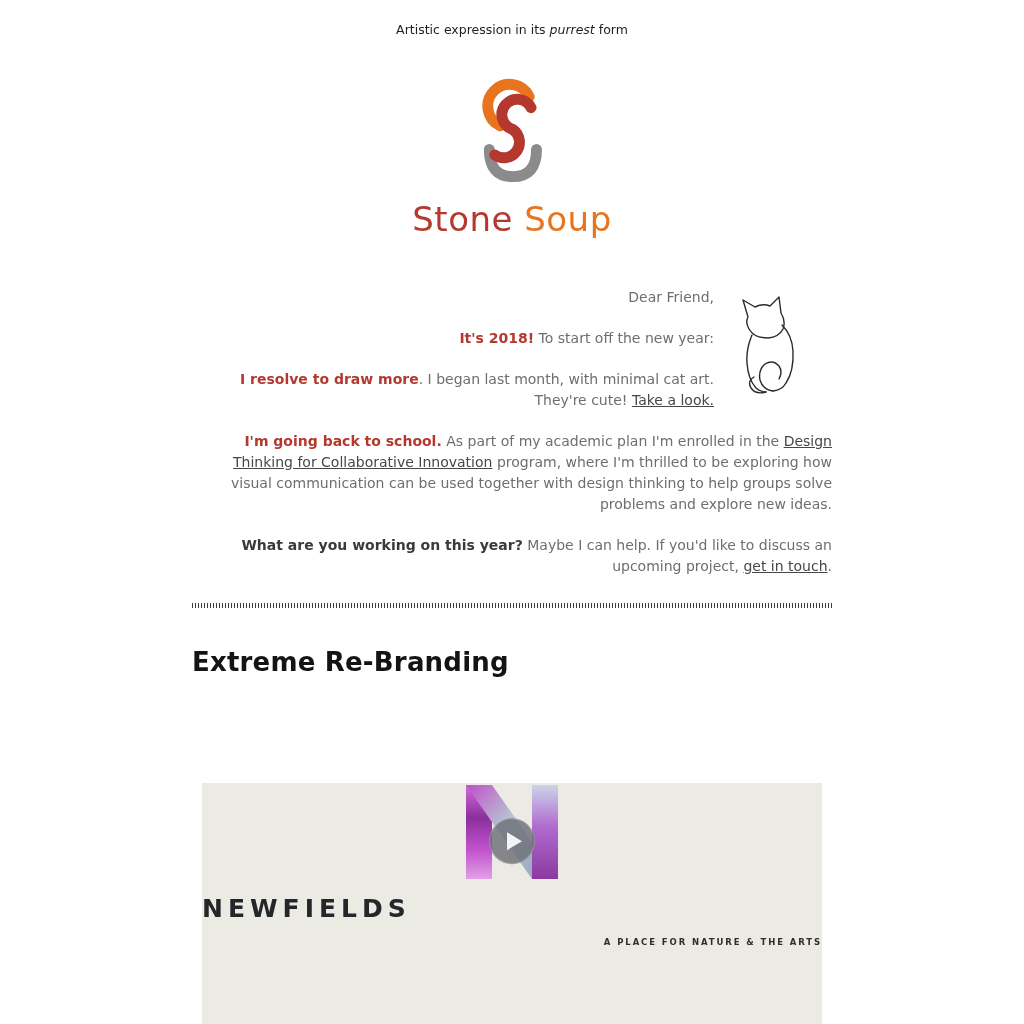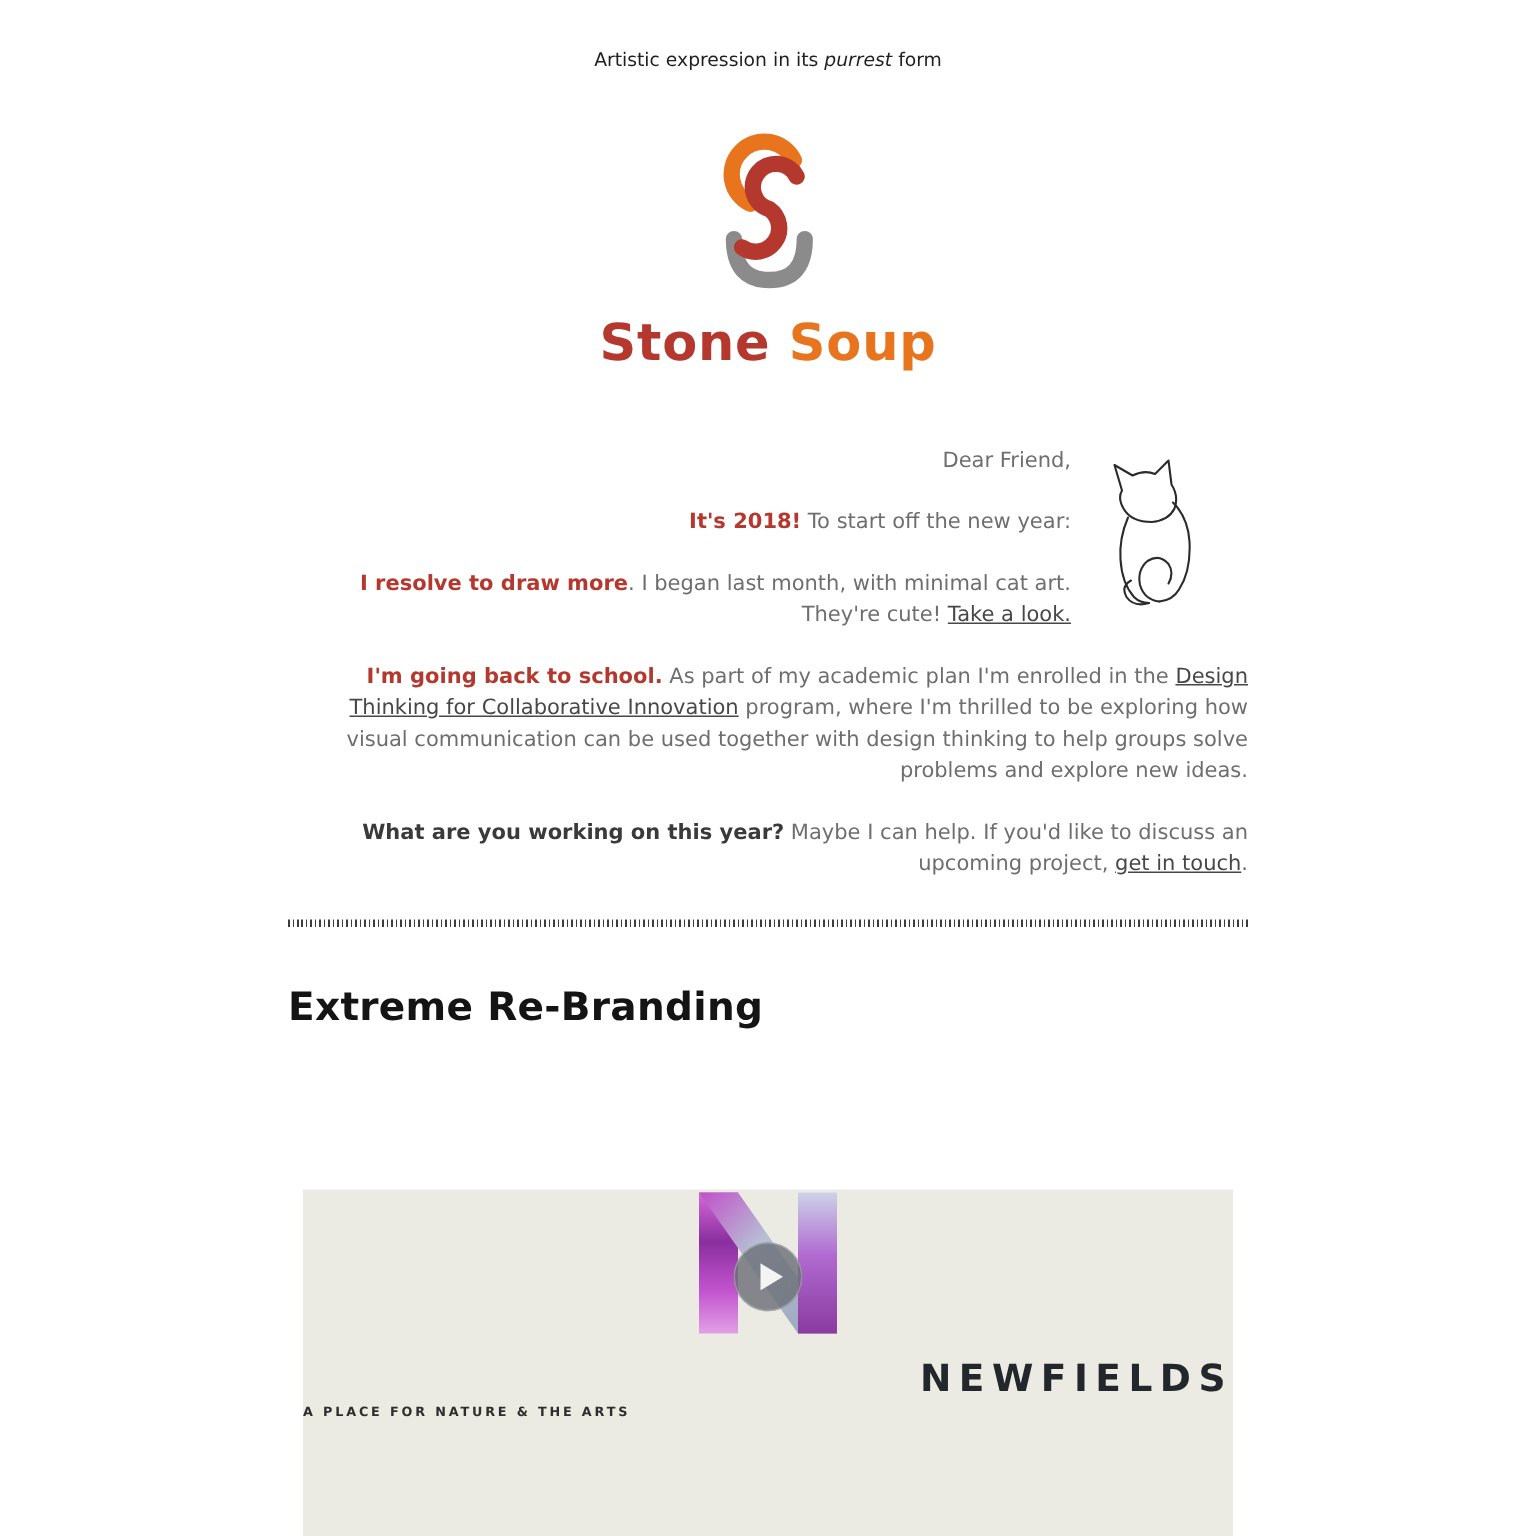--- a/index.html
+++ b/index.html
@@ -6,33 +6,33 @@
   html, body {
     width: 1024px; height: 1024px;
     background: #ffffff;
     overflow: hidden;
     font-family: "DejaVu Sans", "Liberation Sans", sans-serif;
   }
   .container { width: 640px; margin: 0 auto; }
 
   
   .preheader {
-    padding-top: 32px;
+    padding-top: 22px;
     text-align: center;
     font-size: 12.5px;
     color: #1f1f1f;
   }
   .preheader em { font-style: italic; }
 
   
   .logo-block { text-align: center; margin-top: 38px; }
   .logo-mark { display: inline-block; }
   .brand-line {
     font-size: 34px;
-    font-weight: bold;
+    font-weight: normal;
     letter-spacing: 0.5px;
     margin-top: 2px;
   }
   .brand-stone { color: #b5382f; }
   .brand-soup  { color: #e8741e; }
   .brand-creative {
     margin-top: 7px;
     font-size: 13px;
     letter-spacing: 9px;
     color: #8b8b8b;
@@ -109,29 +109,29 @@
     position: absolute;
     left: 18px;
     top: 14px;
     width: 0; height: 0;
     border-left: 15px solid #f4f4f4;
     border-top: 9px solid transparent;
     border-bottom: 9px solid transparent;
   }
   .newfields-name {
     margin-top: 13px;
-    text-align: right;
+    text-align: left;
     font-size: 25px;
     font-weight: bold;
     letter-spacing: 5px;
     color: #23272b;
   }
   .newfields-tagline {
-    margin-top: 4px;
-    text-align: left;
+    margin-top: 14px;
+    text-align: right;
     font-size: 8.5px;
     font-weight: bold;
     letter-spacing: 1.9px;
     color: #2e2e2e;
   }
 </style>
 </head>
 <body>
 
 <div class="container">

